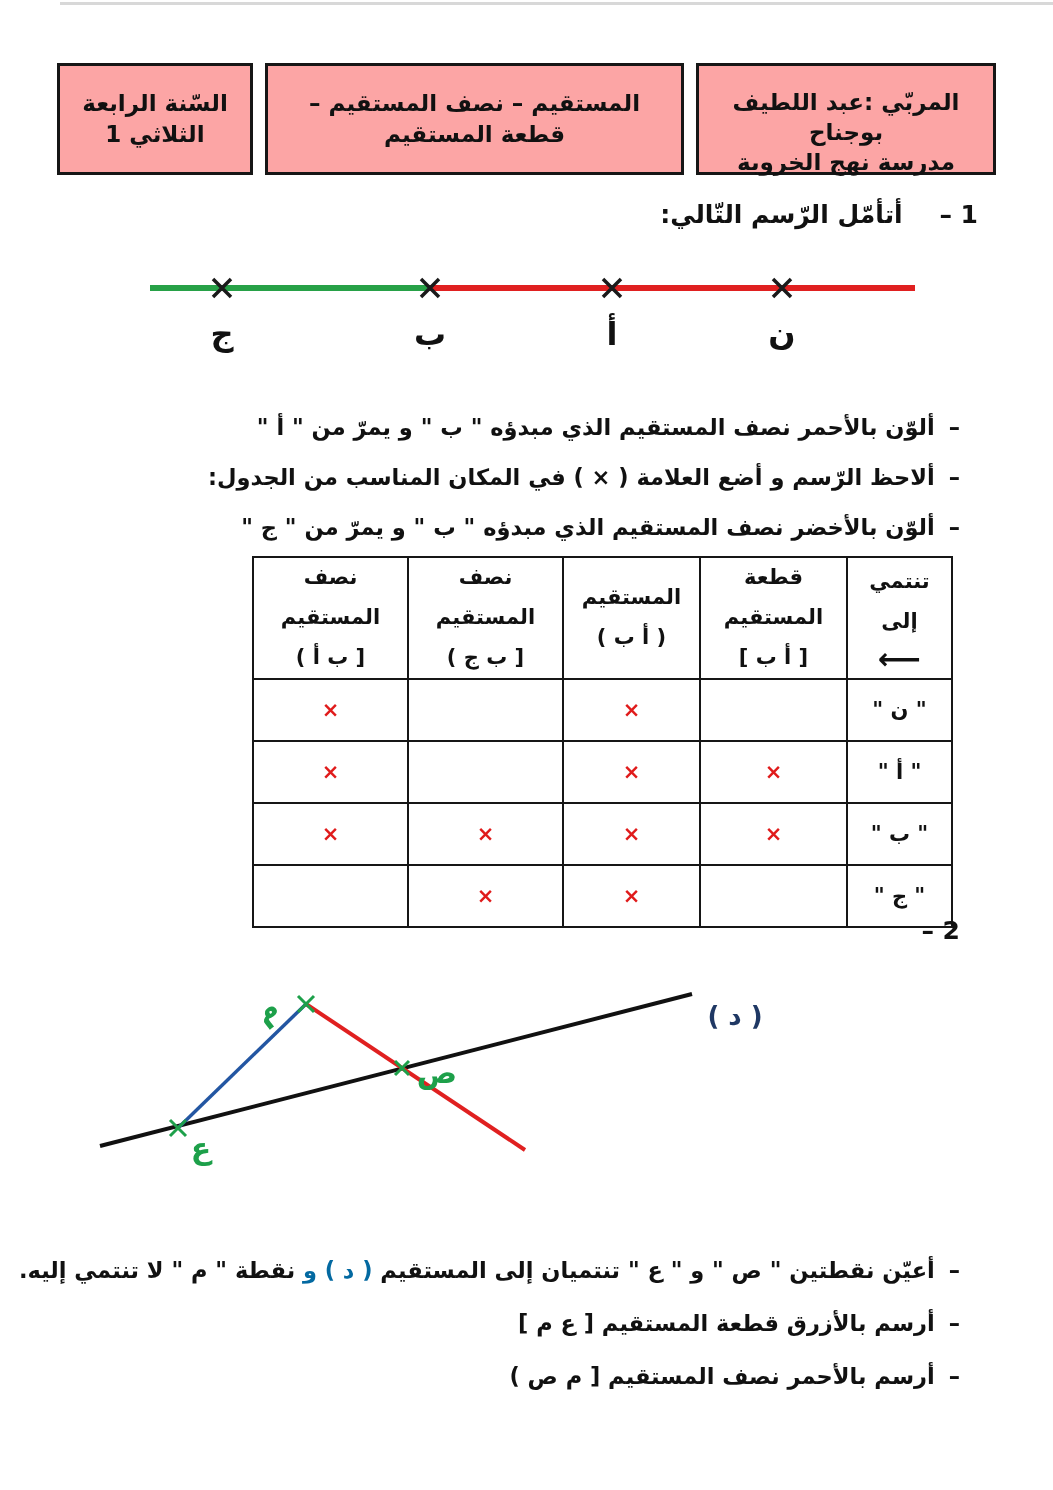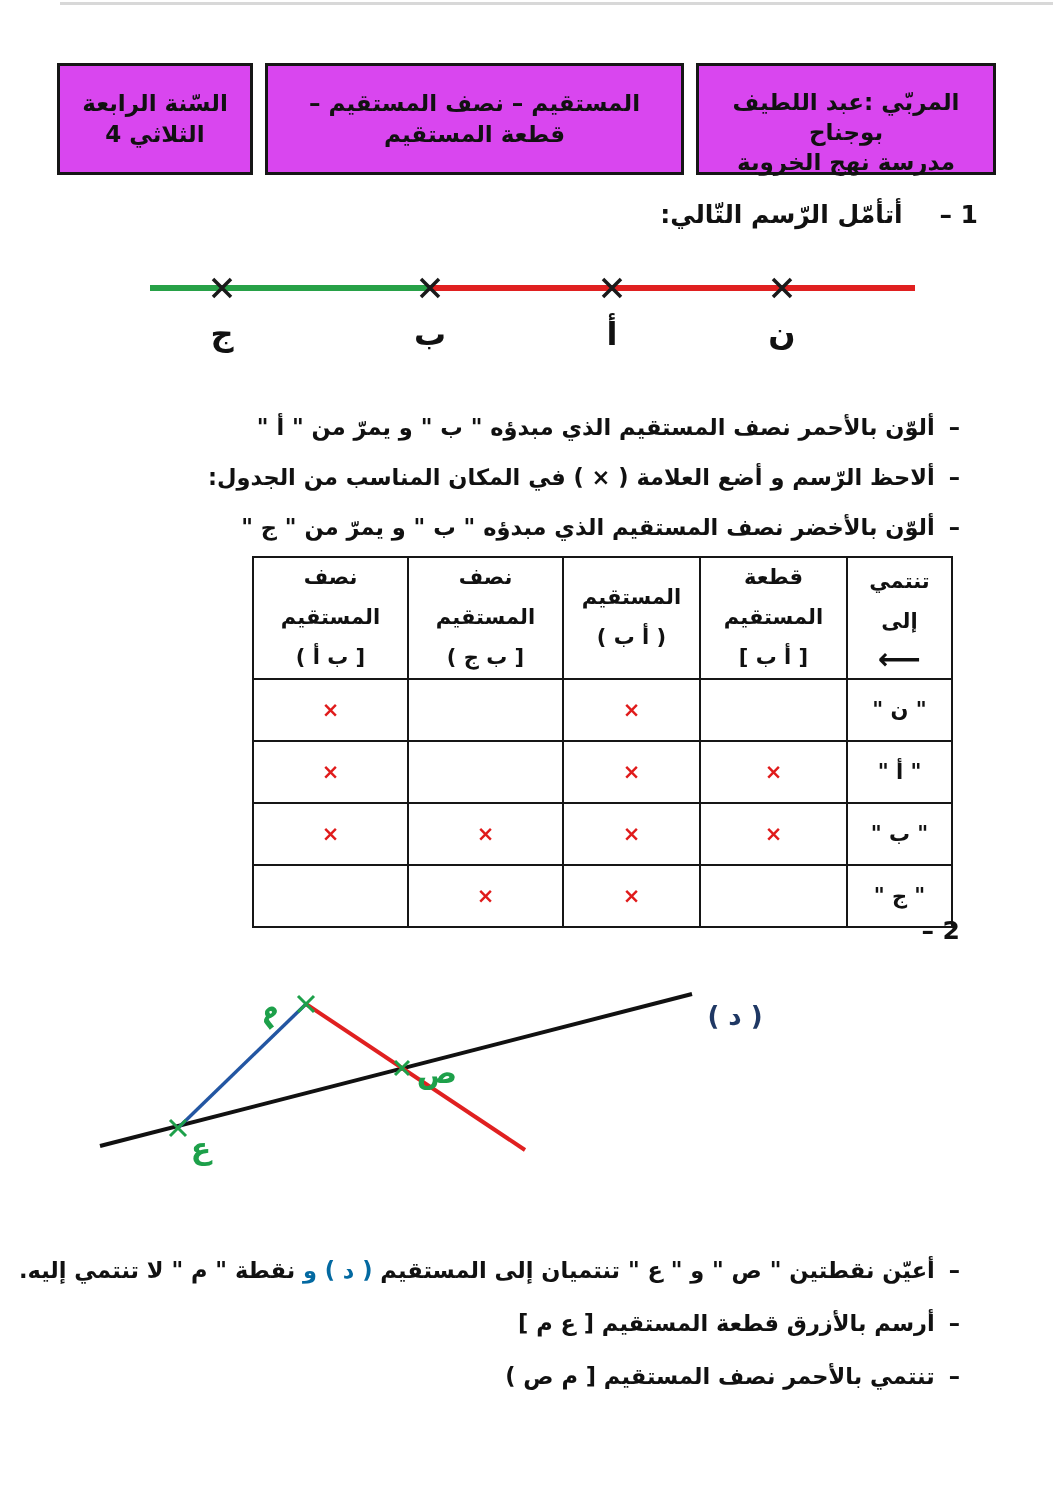--- a/index.html
+++ b/index.html
@@ -5,21 +5,21 @@
   html,body{margin:0;padding:0;background:#888;}
   .page{
     position:relative;width:1053px;height:1490px;background:#ffffff;
     margin:0 auto;overflow:hidden;direction:rtl;
     font-family:"DejaVu Sans",sans-serif;font-weight:bold;color:#111;
   }
   .scan-edge{position:absolute;top:2px;left:60px;right:0;height:3px;background:#d8d8d8;}
   
   .hdr{position:absolute;top:63px;right:57px;left:57px;display:flex;gap:12px;}
   .hdr .box{
-    background:#d946ef;border:3px solid #161616;height:112px;
+    background:#fca5a5;border:3px solid #161616;height:112px;
     display:flex;flex-direction:column;justify-content:space-around;align-items:center;
     font-size:23px;line-height:1.3;text-align:center;padding:22px 10px;box-sizing:border-box;
   }
   .box.teacher{width:300px;}
   .box.lesson{flex:1;}
   .box.year{width:196px;}
   
   .sec1-title{position:absolute;top:200px;right:75px;font-size:25px;margin-left:33px;}
   .sec1-title .num{margin-left:28px;}
   .sec2-num{position:absolute;top:916px;right:93px;font-size:25px;}
@@ -59,21 +59,21 @@
     <div class="box teacher">
       <span>المربّي :عبد اللطيف بوجناح</span>
       <span>مدرسة نهج الخروبة</span>
     </div>
     <div class="box lesson">
       <span>المستقيم – نصف المستقيم –</span>
       <span>قطعة المستقيم</span>
     </div>
     <div class="box year">
       <span>السّنة الرابعة</span>
-      <span>الثلاثي 4</span>
+      <span>الثلاثي 1</span>
     </div>
   </div>
 
   <div class="sec1-title">
     <span class="num">1 –</span>
     <span>أتأمّل الرّسم التّالي:</span>
   </div>
 
   <svg class="fig fig1" width="870" height="105" viewBox="0 0 870 105">
     <line x1="55" y1="38" x2="335" y2="38" stroke="#27a147" stroke-width="6"></line>
@@ -168,15 +168,15 @@
     <text x="183" y="45" font-size="30" text-anchor="middle" fill="#1da04a" transform="rotate(-38 183 38)">م</text>
     <text x="352" y="108" font-size="30" text-anchor="middle" fill="#1da04a">ص</text>
     <text x="116" y="184" font-size="30" text-anchor="middle" fill="#1da04a">ع</text>
   </svg>
 
   <div class="bullets b2">
     <div>
       <span class="dash">–</span><span>أعيّن نقطتين " ص " و " ع " تنتميان إلى المستقيم </span><span class="blue-part">( د ) و</span><span> نقطة " م " لا تنتمي إليه.</span>
     </div>
     <div><span class="dash">–</span><span>أرسم بالأزرق قطعة المستقيم [ ع م ]</span></div>
-    <div><span class="dash">–</span><span>تنتمي بالأحمر نصف المستقيم [ م ص )</span></div>
+    <div><span class="dash">–</span><span>أرسم بالأحمر نصف المستقيم [ م ص )</span></div>
   </div>
 </div>
 
 </body></html>

